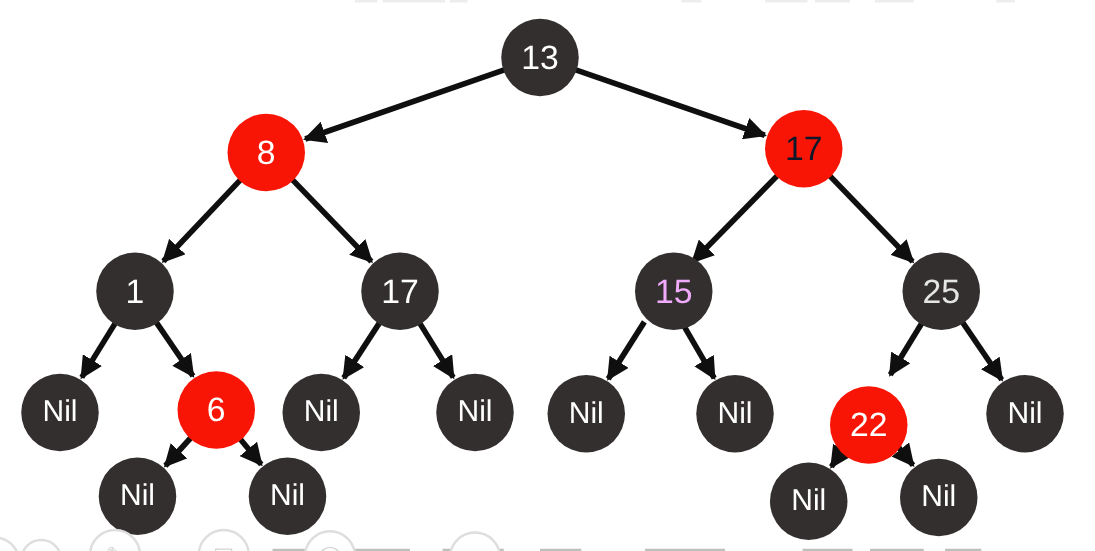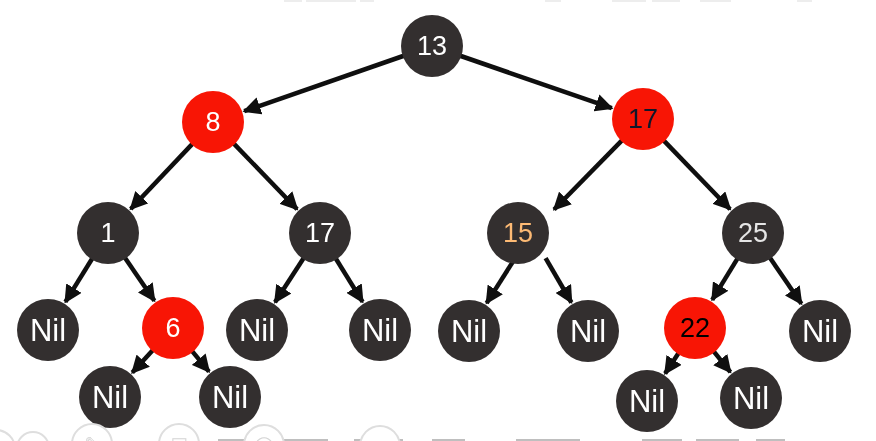--- a/index.html
+++ b/index.html
@@ -6,21 +6,21 @@
   .stage {
     position:relative; width:876px; height:441px; background:#ffffff;
     overflow:hidden; font-family:"Liberation Sans","DejaVu Sans",sans-serif;
   }
   #edge-layer { position:absolute; left:0; top:0; }
   .node {
     position:absolute; width:62px; height:62px; border-radius:50%;
     display:flex; align-items:center; justify-content:center;
     color:#ffffff; font-size:27px; line-height:1; user-select:none;
   }
-  .node.nil { font-size:31px; }
+  .node.nil { font-size:24px; }
   .tb {
     position:absolute; border:2px solid #dedede; border-radius:50%;
     background:#ffffff; display:flex; align-items:center; justify-content:center;
     color:#d4d4d4; box-sizing:border-box;
   }
   .tb .glyph { font-size:18px; line-height:1; }
   .dash { position:absolute; height:2px; }
   .dash.top { top:0; background:rgba(0,0,0,0.07); }
   .dash.bottom { bottom:0; background:rgba(0,0,0,0.25); }
 </style>
@@ -54,29 +54,29 @@
         <line x1="679.1" y1="352.2" x2="665.1" y2="373.4" stroke="#0f0f0f" stroke-width="4.5" marker-end="url(#arrow)"></line>
         <line x1="713.1" y1="350.6" x2="730.4" y2="372.2" stroke="#0f0f0f" stroke-width="4.5" marker-end="url(#arrow)"></line>
       </g>
   </svg>
   <div id="node-layer">
       <div class="node" style="left: 401px; top: 15px; background: rgb(51, 47, 47); color: #ffffff;">13</div>
       <div class="node" style="left: 182px; top: 91px; background: rgb(248, 21, 5); color: rgb(255, 255, 255);">8</div>
       <div class="node" style="left: 612px; top: 88px; background: rgb(248, 21, 5); color: #0f172a;">17</div>
       <div class="node" style="left: 77px; top: 202px; background: rgb(51, 47, 47); color: rgb(255, 255, 255);">1</div>
       <div class="node" style="left: 289px; top: 202px; background: rgb(51, 47, 47); color: rgb(255, 255, 255);">17</div>
-      <div class="node" style="left: 487px; top: 202px; background: rgb(51, 47, 47); color: #fdba74;">15</div>
+      <div class="node" style="left: 508px; top: 202px; background: rgb(51, 47, 47); color: #f0abfc;">15</div>
       <div class="node" style="left: 722px; top: 202px; background: rgb(51, 47, 47); color: #e5e5e5;">25</div>
       <div class="node nil" style="left: 17px; top: 299px; background: rgb(51, 47, 47); color: rgb(255, 255, 255);">Nil</div>
       <div class="node" style="left: 142px; top: 297px; background: rgb(248, 21, 5); color: rgb(255, 255, 255);">6</div>
       <div class="node nil" style="left: 226px; top: 299px; background: rgb(51, 47, 47); color: rgb(255, 255, 255);">Nil</div>
       <div class="node nil" style="left: 349px; top: 299px; background: rgb(51, 47, 47); color: rgb(255, 255, 255);">Nil</div>
       <div class="node nil" style="left: 438px; top: 300px; background: rgb(51, 47, 47); color: rgb(255, 255, 255);">Nil</div>
       <div class="node nil" style="left: 557px; top: 300px; background: rgb(51, 47, 47); color: rgb(255, 255, 255);">Nil</div>
-      <div class="node" style="left: 664px; top: 297px; background: rgb(248, 21, 5); color: #000000;">22</div>
+      <div class="node" style="left: 664px; top: 309px; background: rgb(248, 21, 5); color: #ffffff;">22</div>
       <div class="node nil" style="left: 789px; top: 300px; background: rgb(51, 47, 47); color: rgb(255, 255, 255);">Nil</div>
       <div class="node nil" style="left: 79px; top: 366px; background: rgb(51, 47, 47); color: rgb(255, 255, 255);">Nil</div>
       <div class="node nil" style="left: 199px; top: 366px; background: rgb(51, 47, 47); color: rgb(255, 255, 255);">Nil</div>
       <div class="node nil" style="left: 616px; top: 370px; background: rgb(51, 47, 47); color: rgb(255, 255, 255);">Nil</div>
       <div class="node nil" style="left: 720px; top: 367px; background: rgb(51, 47, 47); color: rgb(255, 255, 255);">Nil</div>
     </div>
   <div id="artifact-layer">
       <div class="dash top" style="left: 284px; width: 18px;"></div>
       <div class="dash top" style="left: 306px; width: 50px;"></div>
       <div class="dash top" style="left: 360px; width: 14px;"></div>

